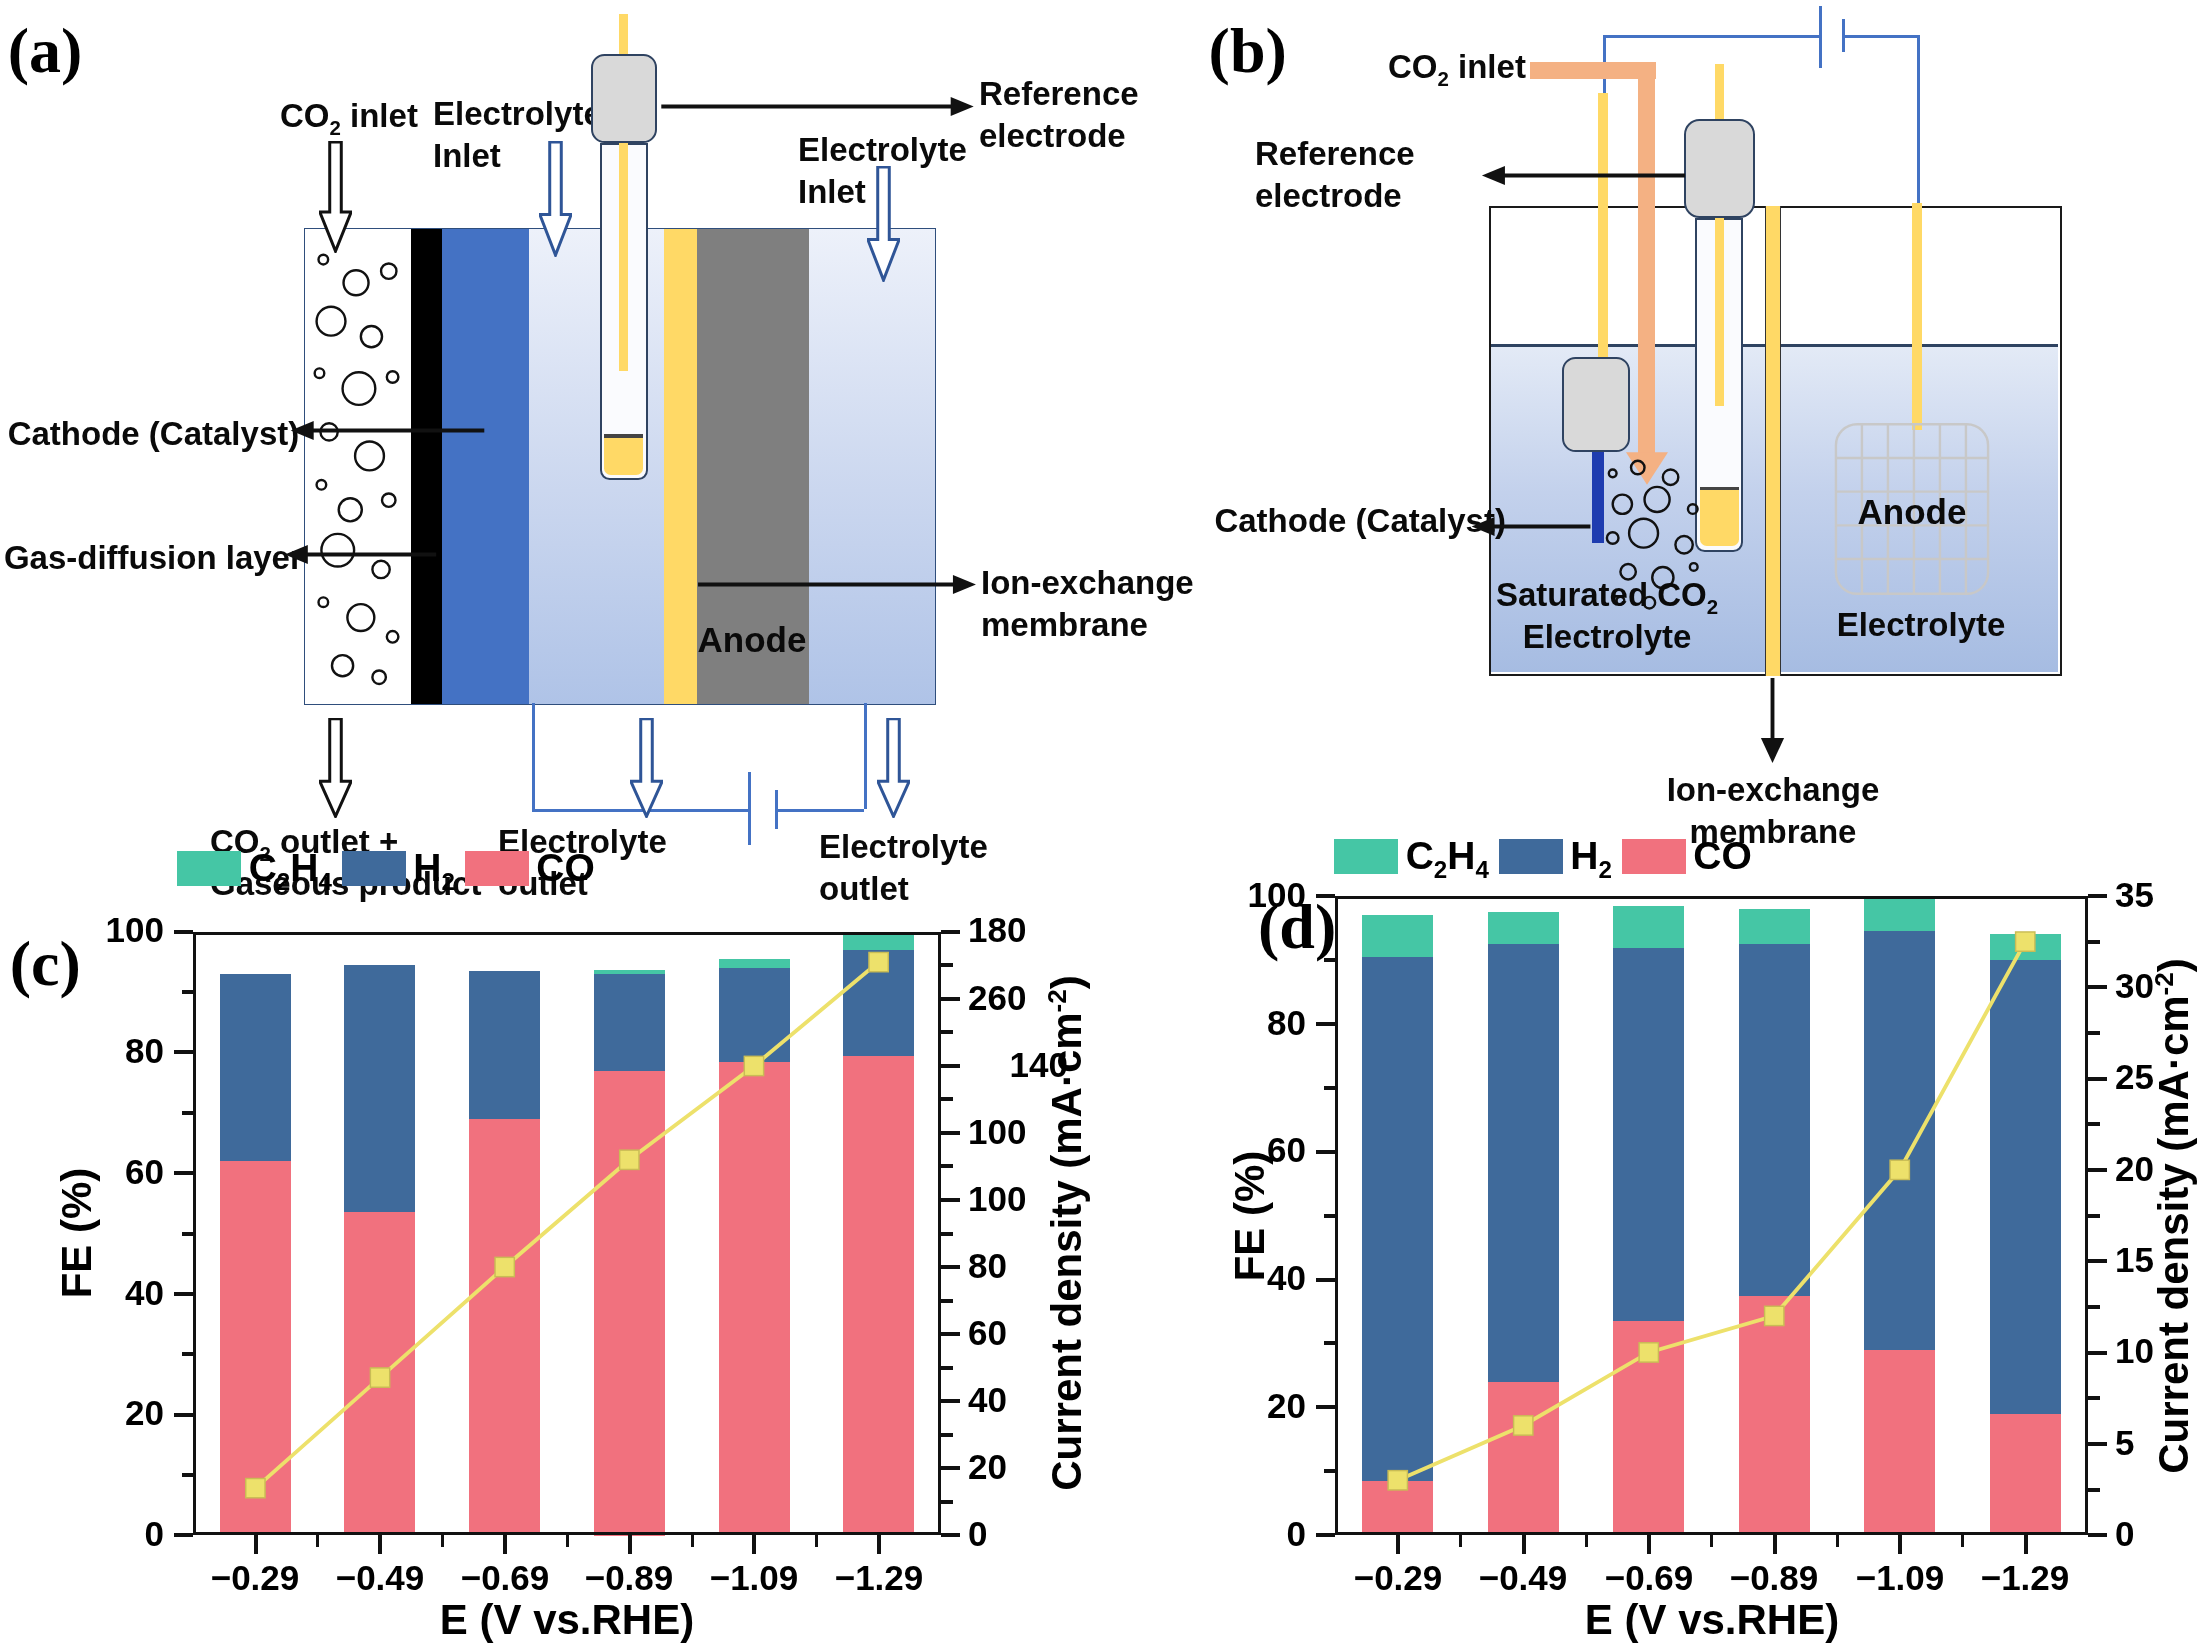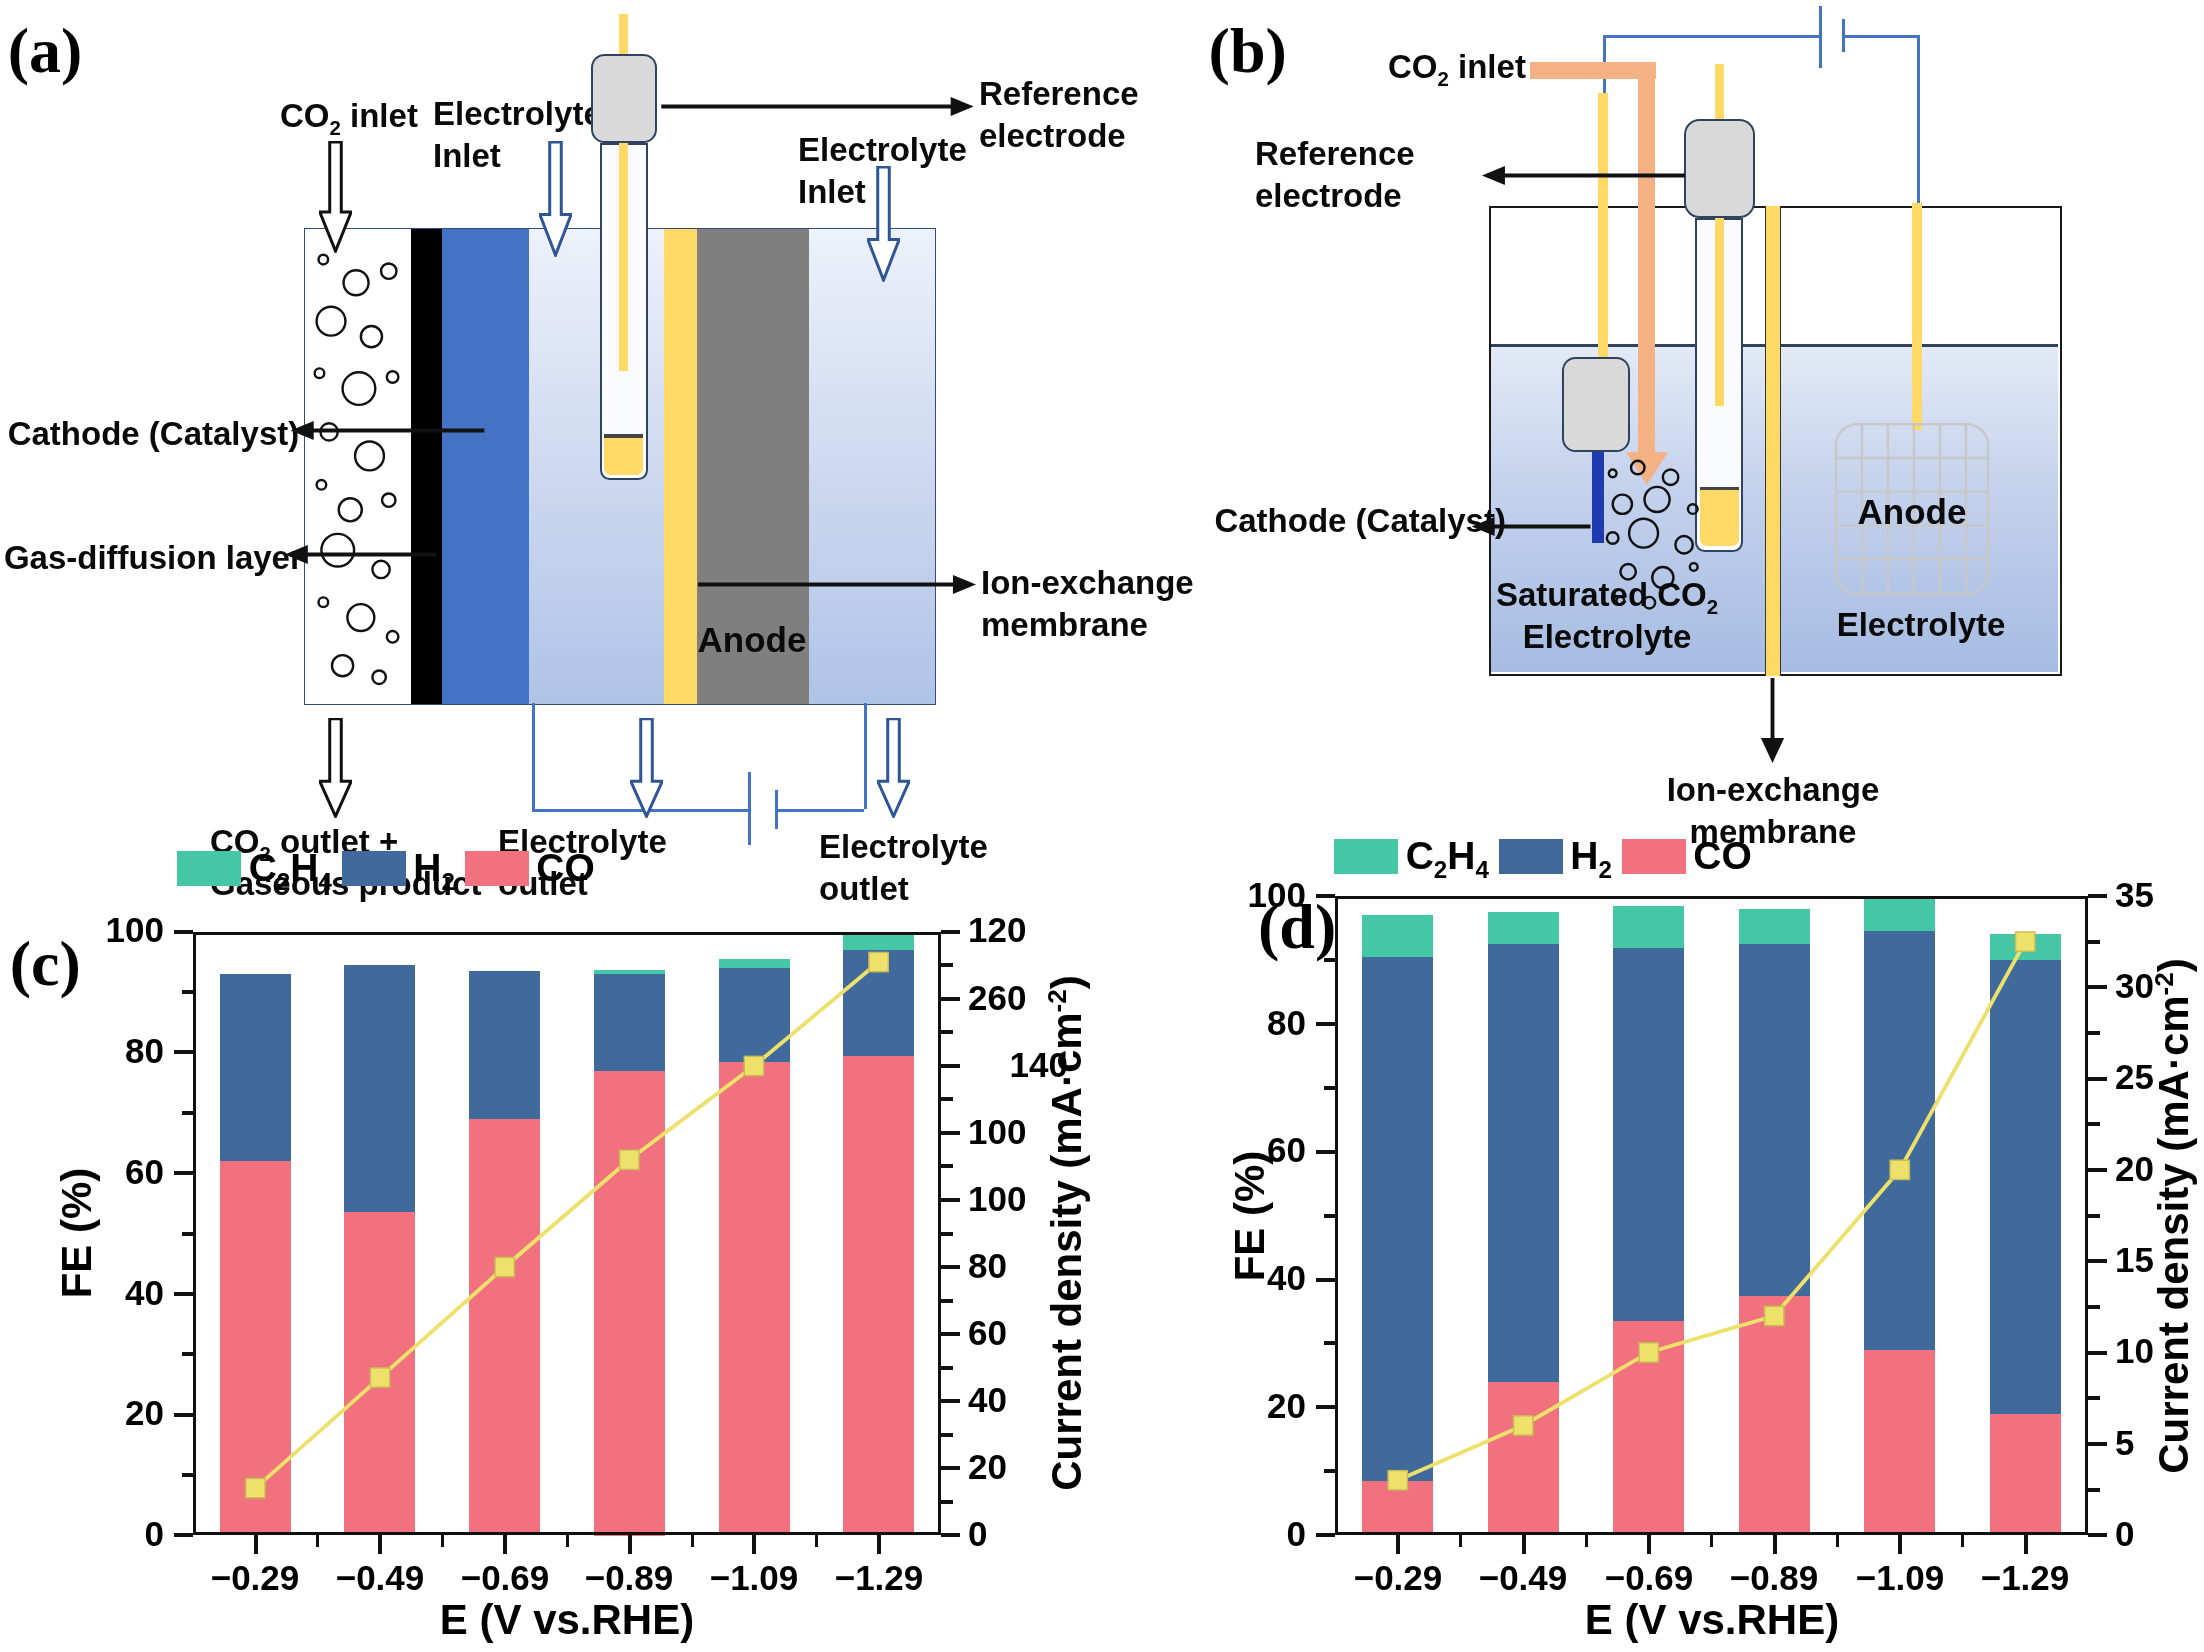--- a/index.html
+++ b/index.html
@@ -279,21 +279,21 @@
     <div class="tickmark" style="position: absolute; left: 941px; top: 1131px; width: 19.3px; height: 3.9px;"></div>
     <div class="ticklab" style="position: absolute; left: 968px; top: 1112px; width: 100px; text-align: left;">100</div>
     <div class="tickmark" style="position: absolute; left: 941px; top: 1097px; width: 11.6px; height: 3.9px;"></div>
     <div class="tickmark" style="position: absolute; left: 941px; top: 1064px; width: 19.3px; height: 3.9px;"></div>
     <div class="ticklab" style="position: absolute; left: 968px; top: 1045px; width: 100px; text-align: right;">140</div>
     <div class="tickmark" style="position: absolute; left: 941px; top: 1030px; width: 11.6px; height: 3.9px;"></div>
     <div class="tickmark" style="position: absolute; left: 941px; top: 997px; width: 19.3px; height: 3.9px;"></div>
     <div class="ticklab" style="position: absolute; left: 968px; top: 978px; width: 100px; text-align: left;">260</div>
     <div class="tickmark" style="position: absolute; left: 941px; top: 963px; width: 11.6px; height: 3.9px;"></div>
     <div class="tickmark" style="position: absolute; left: 941px; top: 930px; width: 19.3px; height: 3.9px;"></div>
-    <div class="ticklab" style="position: absolute; left: 968px; top: 910px; width: 100px; text-align: left;">120</div>
+    <div class="ticklab" style="position: absolute; left: 968px; top: 910px; width: 100px; text-align: left;">180</div>
     <div class="tickmark" style="position: absolute; left: 254px; top: 1535px; width: 3.9px; height: 19.3px;"></div>
     <div class="ticklab" style="position: absolute; left: 178px; top: 1558px; width: 154px; text-align: center;">−0.29</div>
     <div class="tickmark" style="position: absolute; left: 378px; top: 1535px; width: 3.9px; height: 19.3px;"></div>
     <div class="ticklab" style="position: absolute; left: 303px; top: 1558px; width: 154px; text-align: center;">−0.49</div>
     <div class="tickmark" style="position: absolute; left: 316px; top: 1535px; width: 2.9px; height: 11.6px;"></div>
     <div class="tickmark" style="position: absolute; left: 503px; top: 1535px; width: 3.9px; height: 19.3px;"></div>
     <div class="ticklab" style="position: absolute; left: 428px; top: 1558px; width: 154px; text-align: center;">−0.69</div>
     <div class="tickmark" style="position: absolute; left: 441px; top: 1535px; width: 2.9px; height: 11.6px;"></div>
     <div class="tickmark" style="position: absolute; left: 628px; top: 1535px; width: 3.9px; height: 19.3px;"></div>
     <div class="ticklab" style="position: absolute; left: 552px; top: 1558px; width: 154px; text-align: center;">−0.89</div>

